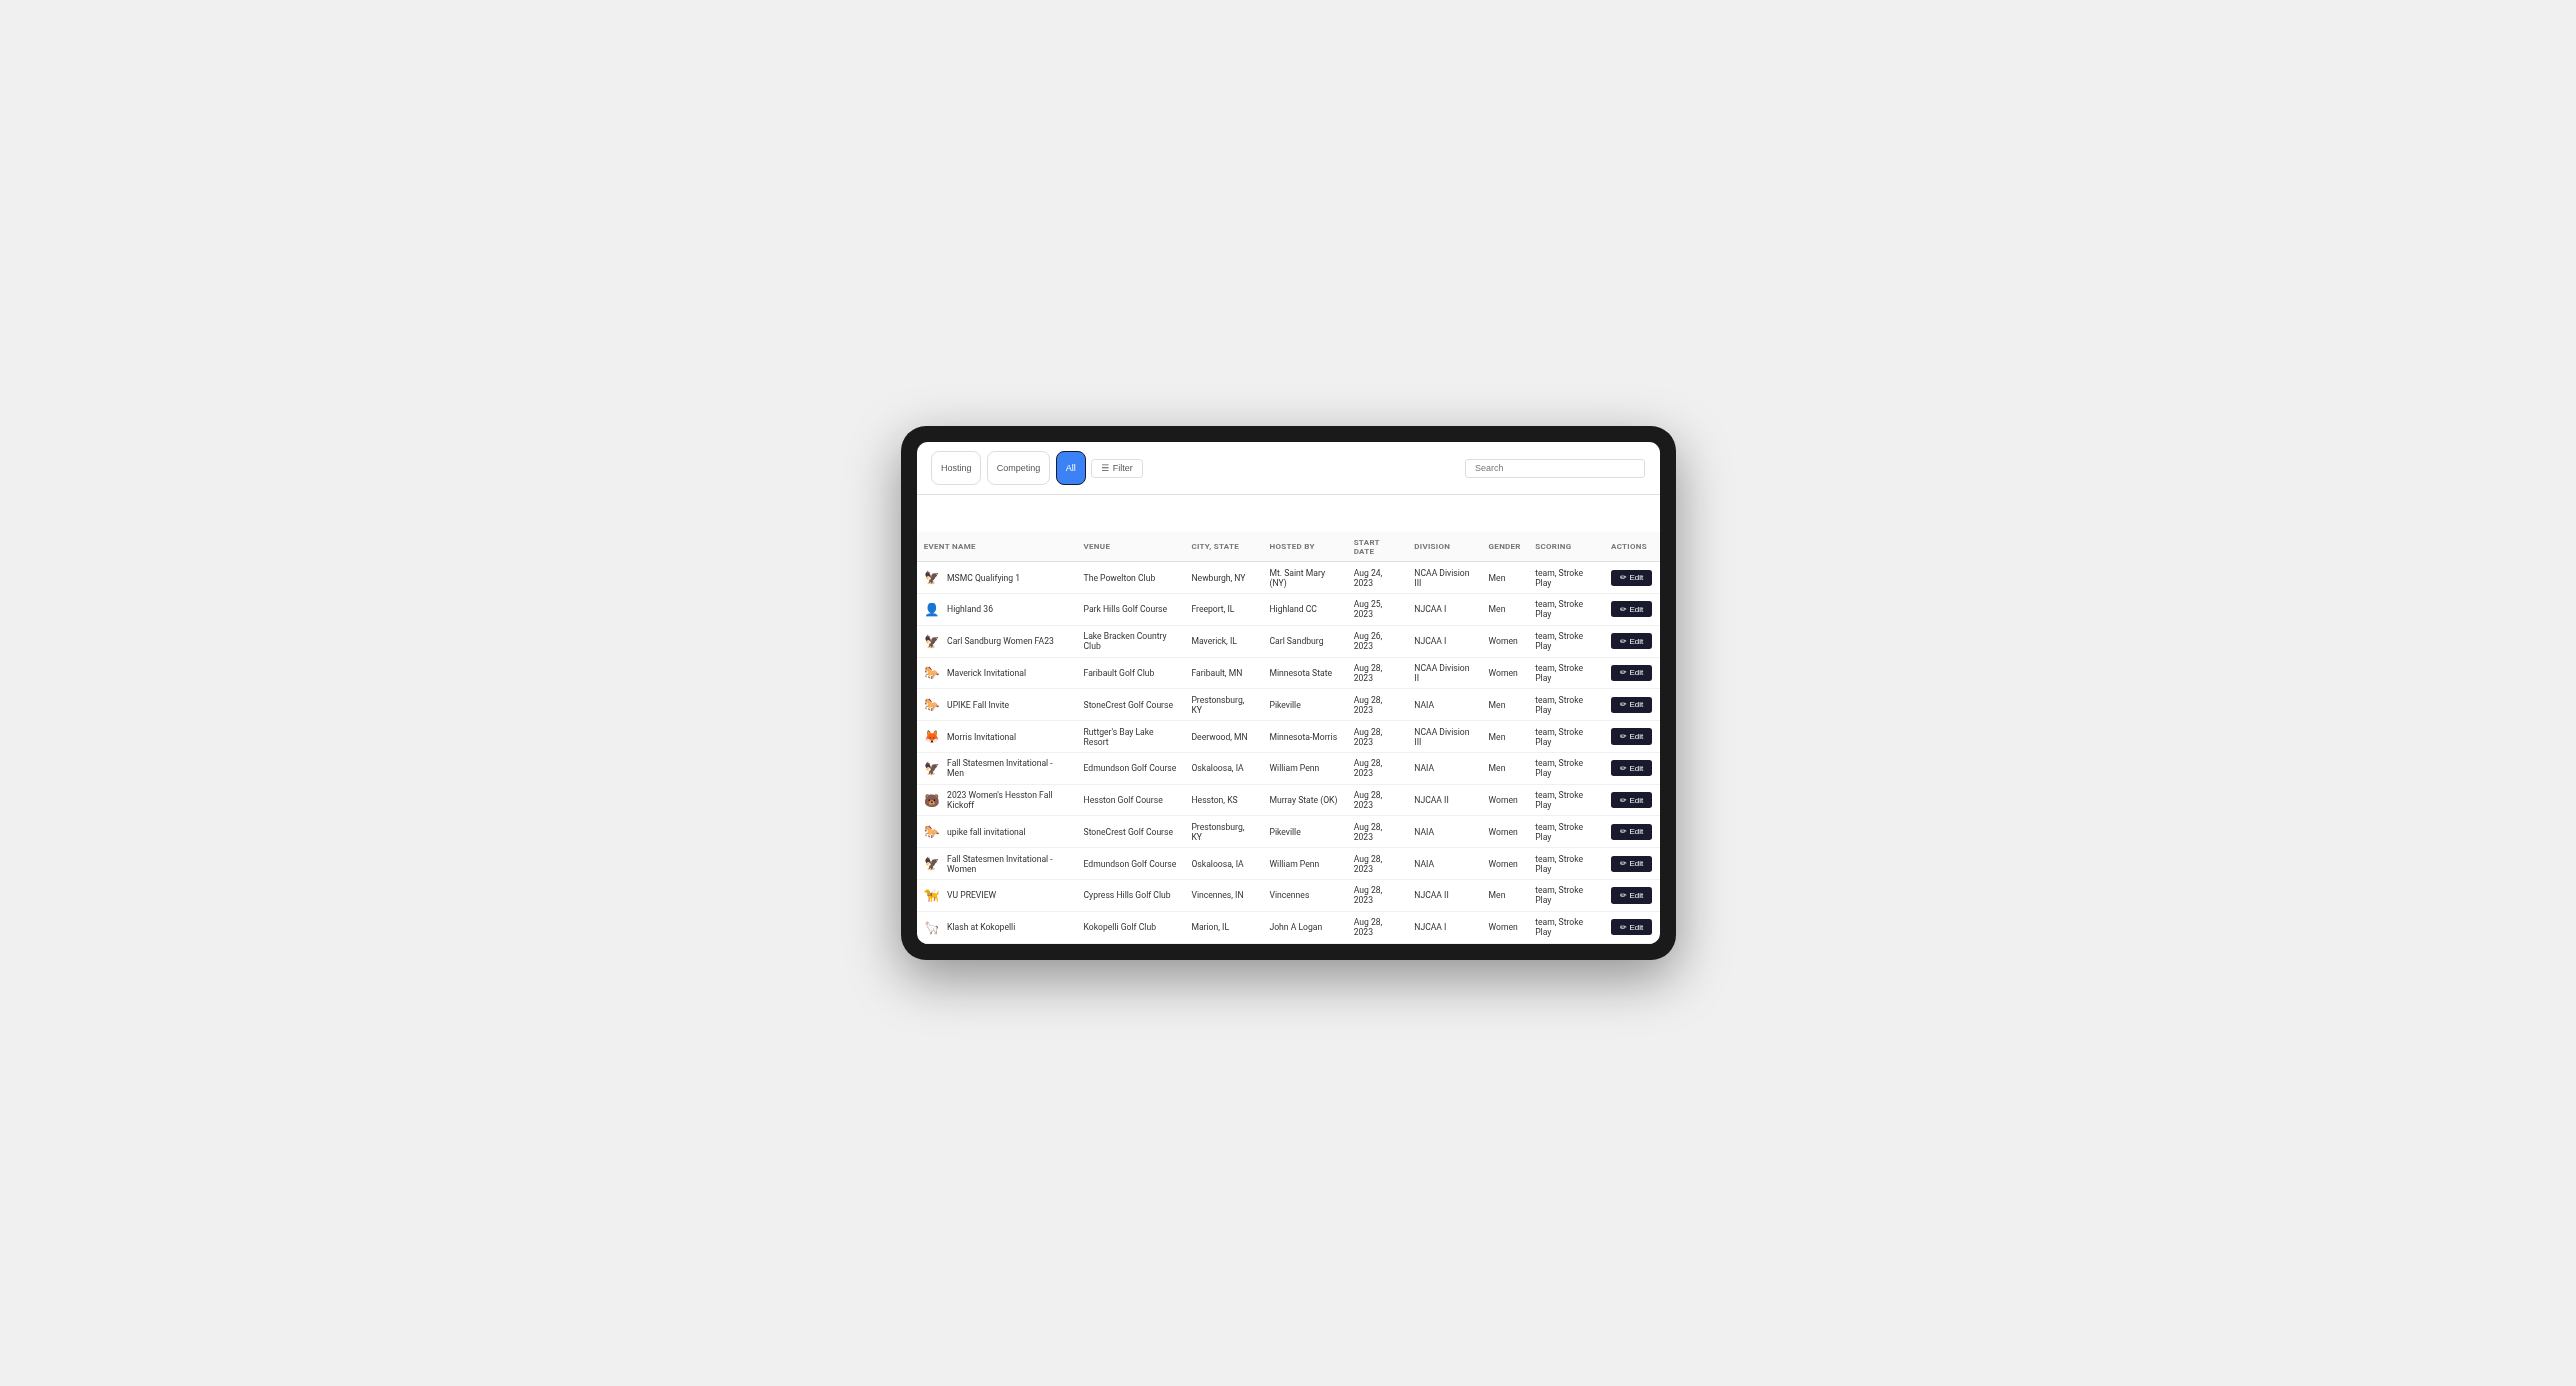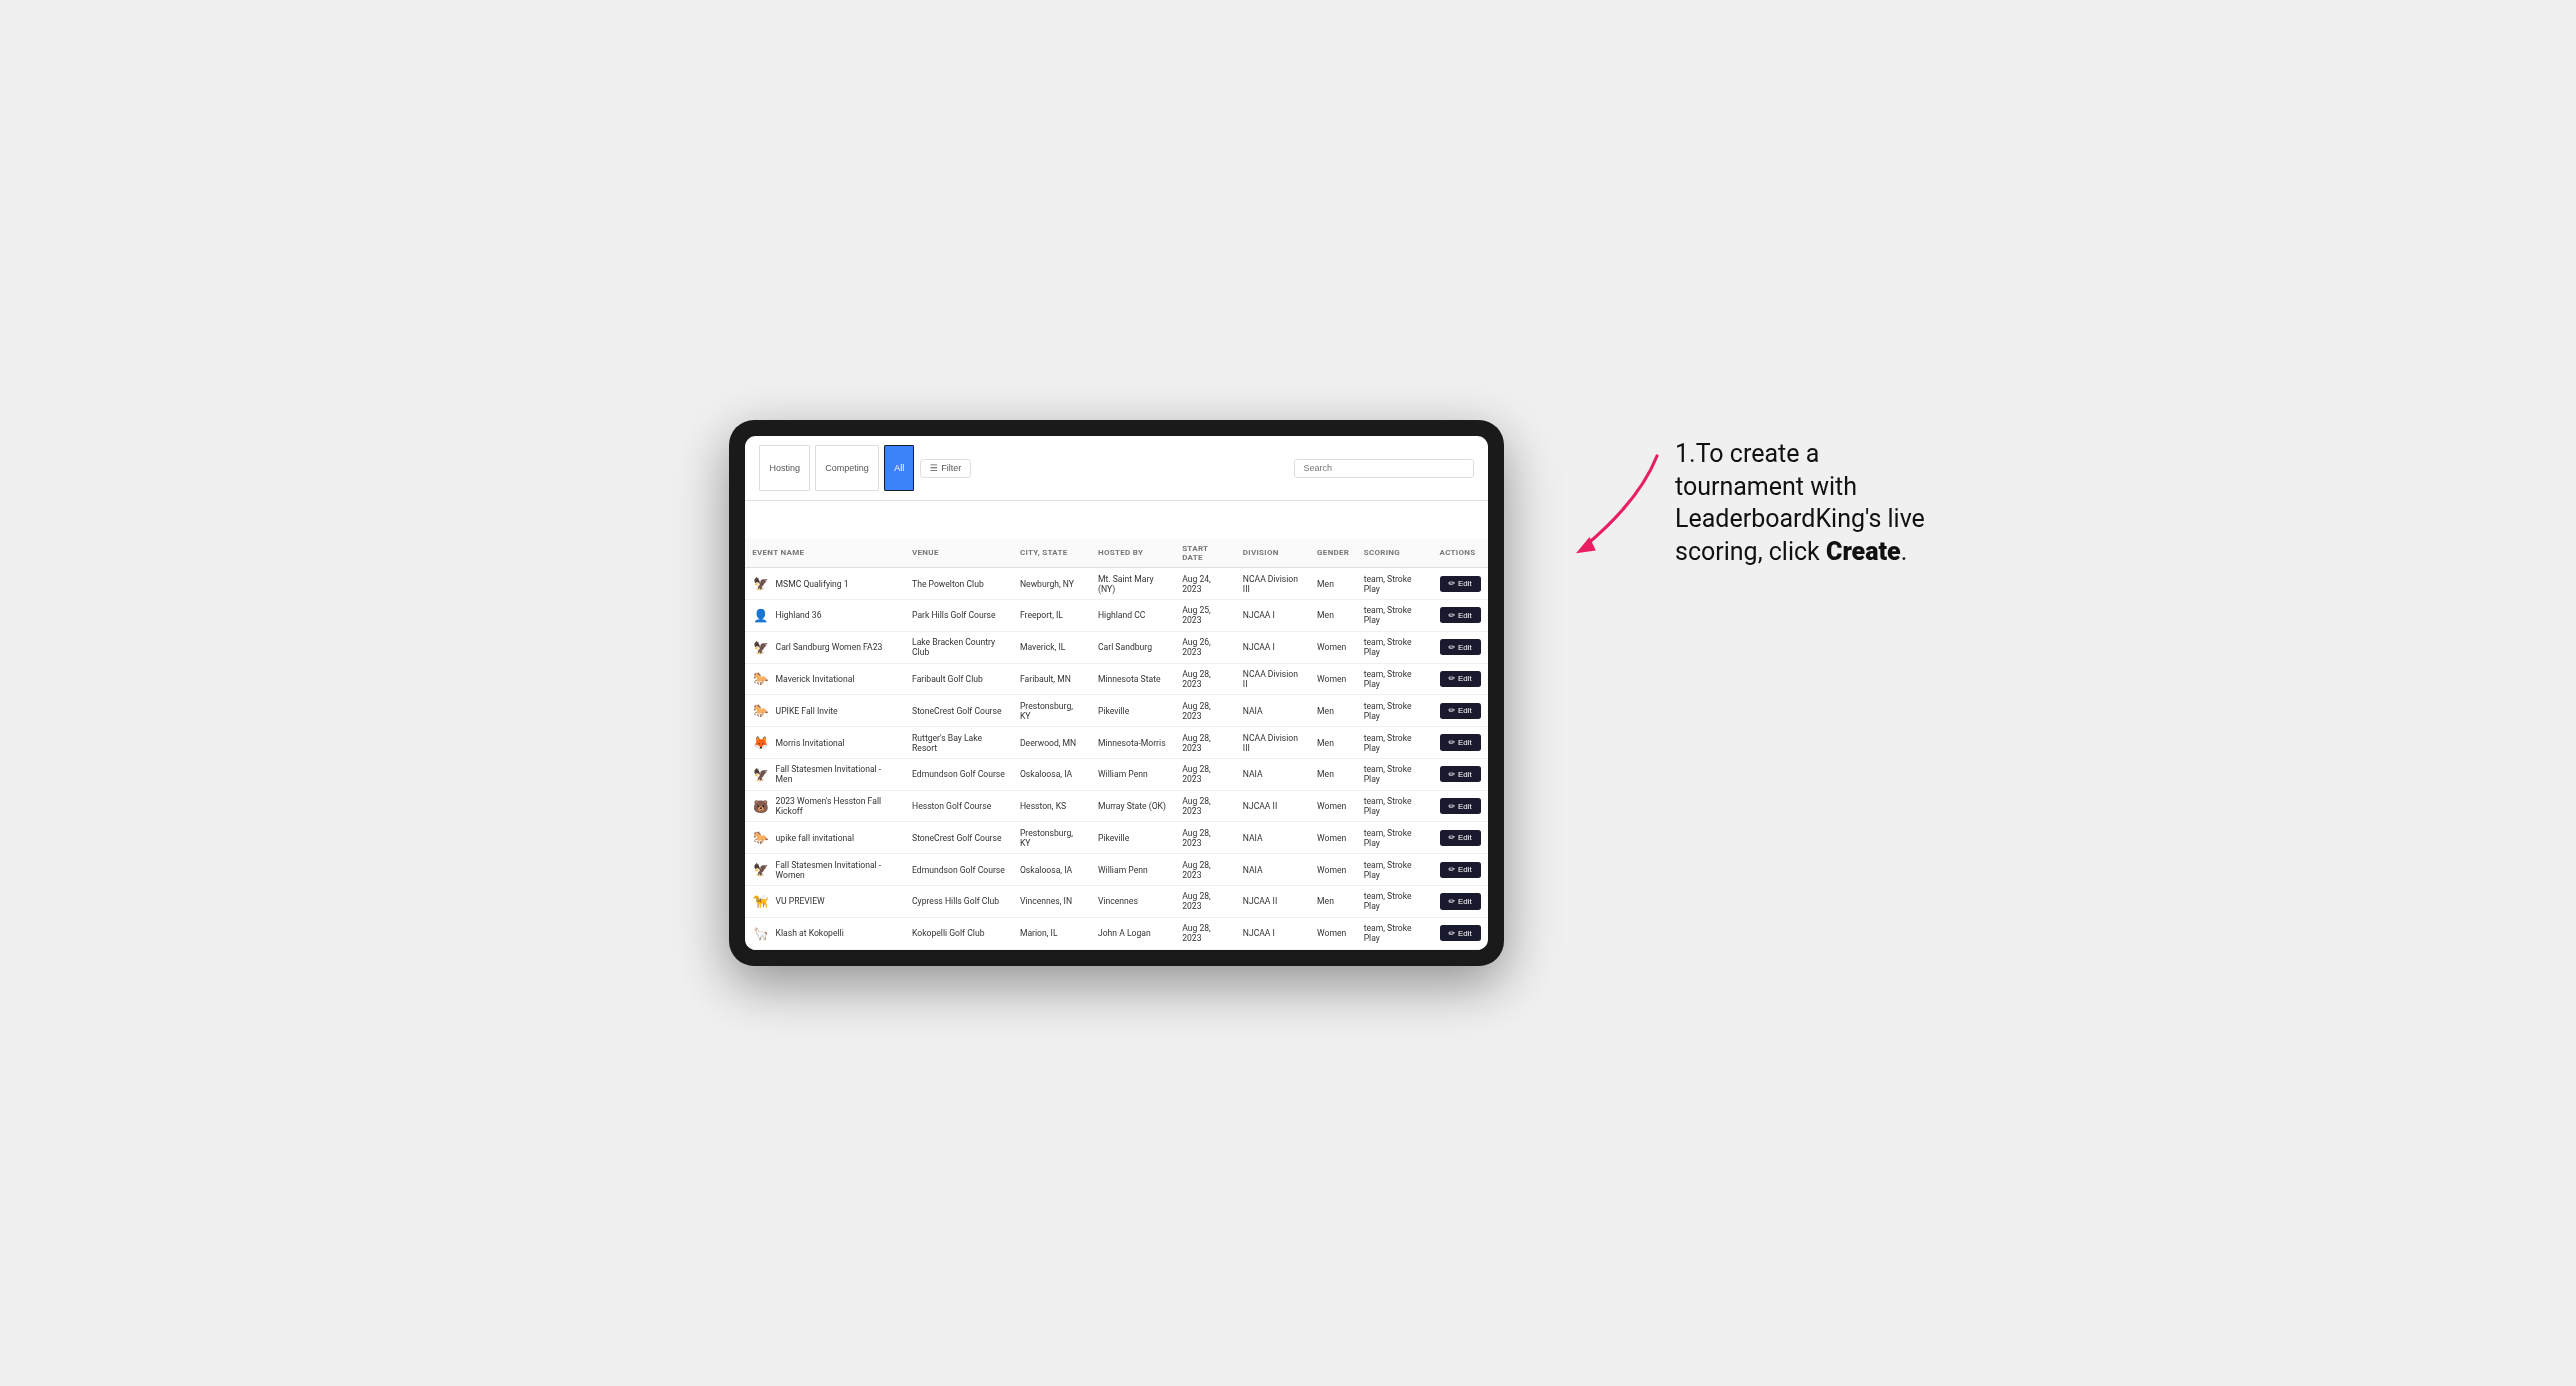--- a/index.html
+++ b/index.html
@@ -140,24 +140,24 @@
     
     .filter-bar {
       display: flex;
       align-items: center;
       padding: 9px 14.4px;
       gap: 5.4px;
       border-bottom: 0.9px solid #e0e0e0;
     }
 
     .filter-btn {
-      padding: 17px 9px;
+      padding: 11px 9px;
       font-size: 9px;
       border: 0.9px solid #ddd;
-      border-radius: 1px;
+      border-radius: 8px;
       background: #fff;
       cursor: pointer;
       color: #555;
     }
 
     .filter-btn.active {
       background: #3b82f6;
       color: #fff;
       border-color: #1a1a2e;
     }
@@ -560,24 +560,14 @@
         </button>
       </td>
     </tr>
             </tbody>
         </table>
       </div>
 
     </div>
   </div>
 
-  <div class="annotation-area" style="position: relative; width: 343px; flex-shrink: 0; padding-left: 36px;">
-
-    <svg width="126" height="117" style="position:absolute; top:27px; left:-36px;" viewBox="0 0 140 130">
-      <path d="M 120 10 Q 100 60 40 110" stroke="#e91e63" stroke-width="3.5" fill="none" stroke-linecap="round"></path>
-      <polygon points="30,118 45,100 52,115" fill="#e91e63"></polygon>
-    </svg>
-    <div class="annotation-text">
-      <span>1.To create a tournament with LeaderboardKing's live scoring, click </span><strong>Create</strong><span>.</span>
-    </div>
-  </div>
 </div>
 
 
 </body></html>

